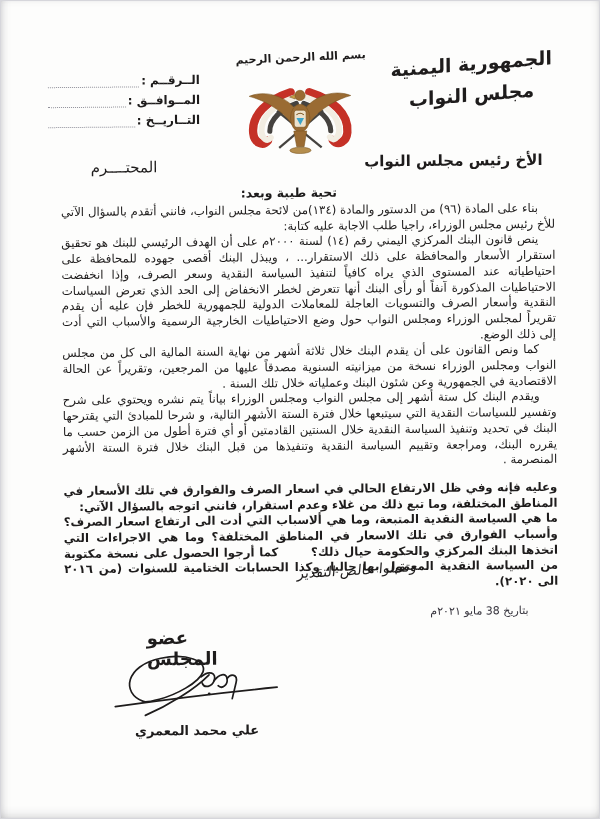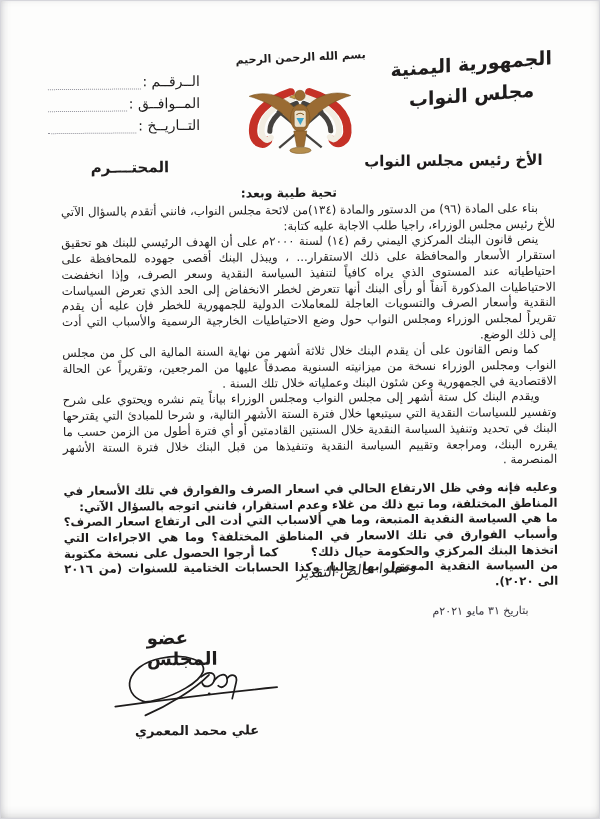--- a/index.html
+++ b/index.html
@@ -27,26 +27,26 @@
     text-align: center; direction: rtl; transform: rotate(-4deg) skewX(-4deg);
     font-weight: bold;
   }
   .masthead .m1 { font-size: 19px; }
   .masthead .m2 { font-size: 19px; margin-top: 9px; }
 
   .emblem { position: absolute; top: 79px; left: 242px; width: 120px; height: 80px; }
 
   .ref-fields { position: absolute; top: 72px; left: 50px; width: 152px; direction: rtl; }
   .ref-row { display: flex; align-items: flex-end; margin-bottom: 6px; }
-  .ref-label { font-size: 14px; font-weight: normal; white-space: nowrap; }
+  .ref-label { font-size: 12px; font-weight: bold; white-space: nowrap; }
   .ref-dots { flex: 1; border-bottom: 1.5px dotted #90909a; height: 9px; margin-right: 2px; }
 
   
   .addr-to { position: absolute; top: 153px; right: 56px; font-size: 15px; font-weight: bold; direction: rtl; }
-  .addr-hon { position: absolute; top: 157px; left: 92px; font-size: 15px; font-weight: bold; direction: rtl; }
+  .addr-hon { position: absolute; top: 157px; left: 92px; font-size: 15px; font-weight: normal; direction: rtl; }
   .salutation { position: absolute; top: 185px; left: 0; right: 20px; text-align: center;
                 font-size: 12.5px; font-weight: bold; direction: rtl; }
 
   
   .body-block { position: absolute; top: 203px; left: 62px; right: 44px;
                 direction: rtl; text-align: justify;
                 font-size: 11.8px; line-height: 15.7px; }
   .para { margin: 0; }
   .para.indent { text-indent: 17px; }
   .para.gap { margin-top: 12px; }
@@ -138,21 +138,21 @@
       <p class="para indent">بناء على المادة (٩٦) من الدستور والمادة (١٣٤)من لائحة مجلس النواب، فانني أتقدم بالسؤال الآتي للأخ رئيس مجلس الوزراء، راجيا طلب الاجابة عليه كتابة:</p>
       <p class="para indent">ينص قانون البنك المركزي اليمني رقم (١٤) لسنة ٢٠٠٠م على أن الهدف الرئيسي للبنك هو تحقيق استقرار الأسعار والمحافظة على ذلك الاستقرار... ، ويبذل البنك أقصى جهوده للمحافظة على احتياطياته عند المستوى الذي يراه كافياً لتنفيذ السياسة النقدية وسعر الصرف، وإذا انخفضت الاحتياطيات المذكورة آنفاً أو رأى البنك أنها تتعرض لخطر الانخفاض إلى الحد الذي تعرض السياسات النقدية وأسعار الصرف والتسويات العاجلة للمعاملات الدولية للجمهورية للخطر فإن عليه أن يقدم تقريراً لمجلس الوزراء ومجلس النواب حول وضع الاحتياطيات الخارجية الرسمية والأسباب التي أدت إلى ذلك الوضع.</p>
       <p class="para indent">كما ونص القانون على أن يقدم البنك خلال ثلاثة أشهر من نهاية السنة المالية الى كل من مجلس النواب ومجلس الوزراء نسخة من ميزانيته السنوية مصدقاً عليها من المرجعين، وتقريراً عن الحالة الاقتصادية في الجمهورية وعن شئون البنك وعملياته خلال تلك السنة .</p>
       <p class="para indent">ويقدم البنك كل ستة أشهر إلى مجلس النواب ومجلس الوزراء بياناً يتم نشره ويحتوي على شرح وتفسير للسياسات النقدية التي سيتبعها خلال فترة الستة الأشهر التالية، و شرحا للمبادئ التي يقترحها البنك في تحديد وتنفيذ السياسة النقدية خلال السنتين القادمتين أو أي فترة أطول من الزمن حسب ما يقرره البنك، ومراجعة وتقييم السياسة النقدية وتنفيذها من قبل البنك خلال فترة الستة الأشهر المنصرمة .</p>
       <p class="para bold gap">وعليه فإنه وفي ظل الارتفاع الحالي في اسعار الصرف والفوارق في تلك الأسعار في المناطق المختلفة، وما تبع ذلك من غلاء وعدم استقرار، فانني اتوجه بالسؤال الآتي:</p>
       <p class="para bold">ما هي السياسة النقدية المتبعة، وما هي ألاسباب التي أدت الى ارتفاع اسعار الصرف؟ وأسباب الفوارق في تلك الاسعار في المناطق المختلفة؟ وما هي الاجراءات التي اتخذها البنك المركزي والحكومة حيال ذلك؟ &nbsp;&nbsp;&nbsp;&nbsp;&nbsp; كما أرجوا الحصول على نسخة مكتوبة من السياسة النقدية المعمول بها حاليا، وكذا الحسابات الختامية للسنوات (من ٢٠١٦ الى ٢٠٢٠).</p>
     </div>
 
     <div class="closing">وتقبلوا خالص التقدير</div>
 
-    <div class="date-line">بتاريخ ٣١ مايو ٢٠٢١م</div>
+    <div class="date-line">بتاريخ 38 مايو ٢٠٢١م</div>
 
     <div class="sig-title">عضو المجلس</div>
     <div class="sig-scribble">
       <svg viewBox="0 0 170 74" width="170" height="74" fill="none" stroke="var(--ink)" stroke-width="1.7" stroke-linecap="round">
         <path d="M32,54 C10,46 14,18 50,11 C76,6 96,14 92,25 C88,36 64,48 48,52 C40,54 34,55 32,54"></path>
         <path d="M90,30 C98,23 106,26 103,34 C101,40 93,42 91,36"></path>
         <path d="M103,34 C108,27 115,26 116,32 C117,38 111,43 107,39"></path>
         <path d="M116,32 C120,26 127,28 125,36 L121,52"></path>
         <path d="M4,59 C50,53 120,45 166,41"></path>
         <path d="M34,68 C58,58 84,42 98,28"></path>

